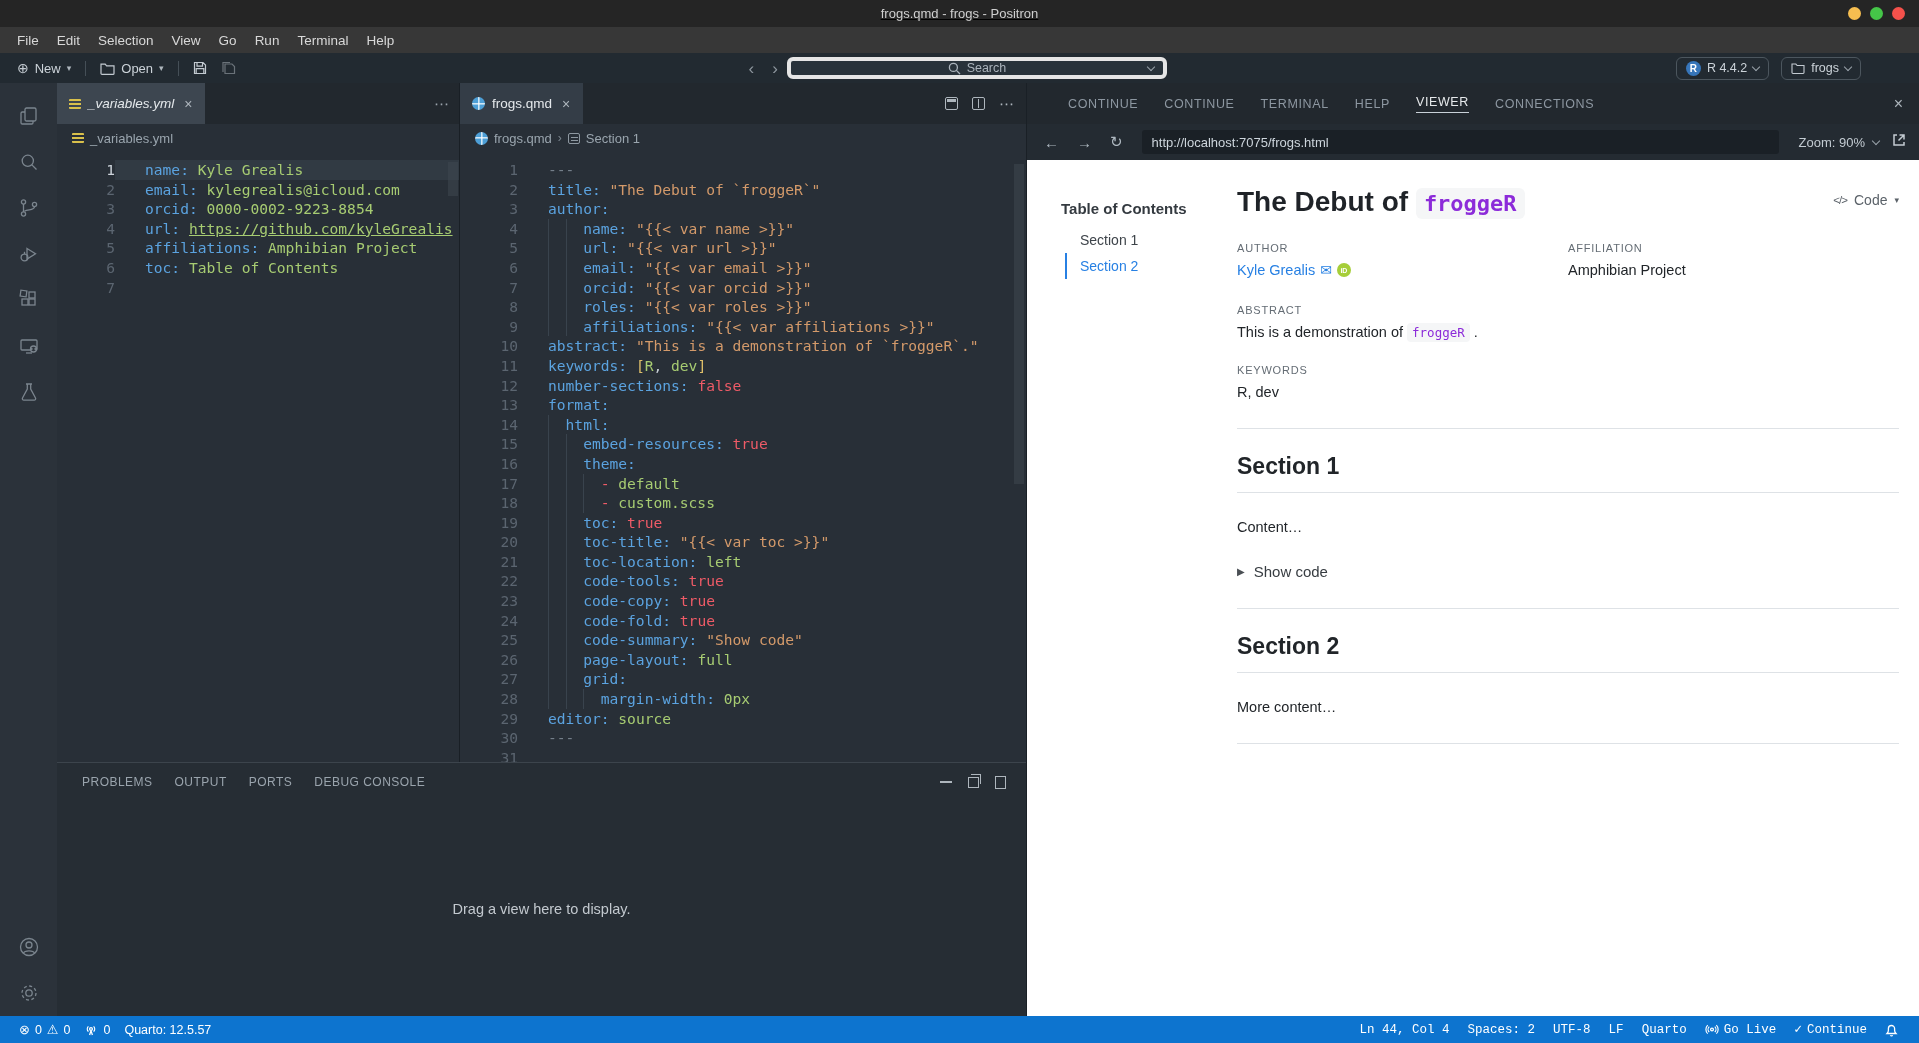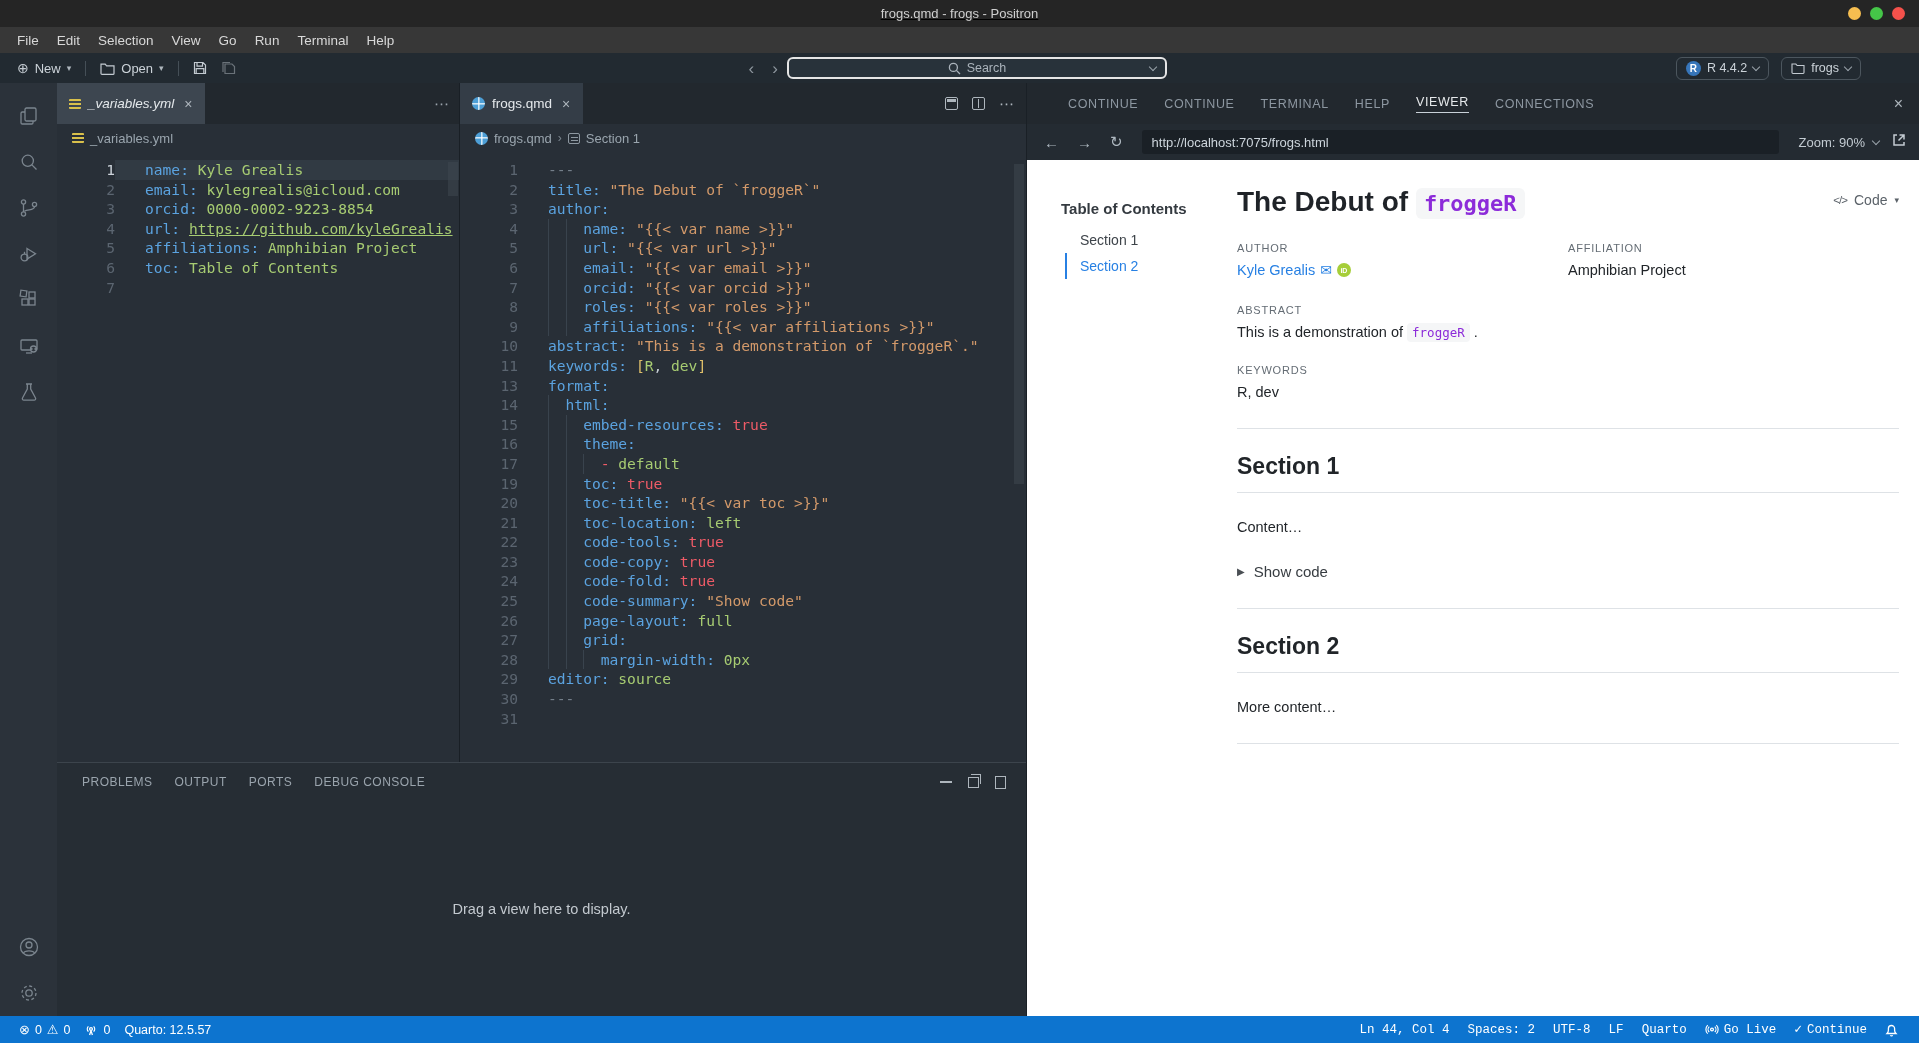--- a/index.html
+++ b/index.html
@@ -20,21 +20,21 @@
   
   .toolbar { height:30px; background:#222a31; display:flex; align-items:center; padding:0 58px 0 10px; flex:none; color:#ccd3d9; }
   .tbtn { display:flex; align-items:center; gap:6px; font-size:13px; color:#ccd3d9; padding:2px 7px; border-radius:4px; }
   .tb-ic { font-size:14px; line-height:1; color:#c3cad1; }
   .caret { font-size:9px; color:#aeb6bd; }
   .tb-sep { width:1px; height:15px; background:#454f57; margin:0 7px; }
   .svg-ic { display:inline-flex; }
   .dim { opacity:.45; }
   .flex1 { flex:1; }
   .histbtn { font-size:17px; color:#8e979f; padding:0 9px; line-height:1; }
-  .searchbox { width:380px; height:22px; border:2px solid #e5e5e5; background:#28323a; border-radius:6px;
+  .searchbox { width:380px; height:22px; border:4px solid #e5e5e5; background:#28323a; border-radius:6px;
                display:flex; align-items:center; justify-content:center; position:relative; color:#aab3bb; font-size:12.5px; gap:6px; }
   .searchbox .chv { position:absolute; right:9px; }
   .chv { width:6px; height:6px; border-right:1.4px solid #9aa3ab; border-bottom:1.4px solid #9aa3ab;
          transform:rotate(45deg); display:inline-block; margin-top:-3px; }
   .pill { height:23px; border:1px solid #4c565e; border-radius:6px; display:flex; align-items:center;
           gap:6px; padding:0 9px; font-size:12.5px; color:#ccd3d9; margin-left:12px; }
   .rlogo { width:15px; height:15px; border-radius:50%; background:#3776ba; color:#fff; font-weight:bold;
            font-size:10px; display:flex; align-items:center; justify-content:center; }
 
   
@@ -371,25 +371,27 @@
               <div class="cl"><span class="ln">2</span><span class="lc"><span class="tk-k">title:</span><span class="tk-t"> </span><span class="tk-s">"The Debut of `froggeR`"</span></span></div>
               <div class="cl"><span class="ln">3</span><span class="lc"><span class="tk-k">author:</span></span></div>
               <div class="cl"><span class="ln">4</span><span class="lc"><span class="tk-w">    </span><span class="tk-k">name:</span><span class="tk-t"> </span><span class="tk-s">"{{&lt; var name &gt;}}"</span></span></div>
               <div class="cl"><span class="ln">5</span><span class="lc"><span class="tk-w">    </span><span class="tk-k">url:</span><span class="tk-t"> </span><span class="tk-s">"{{&lt; var url &gt;}}"</span></span></div>
               <div class="cl"><span class="ln">6</span><span class="lc"><span class="tk-w">    </span><span class="tk-k">email:</span><span class="tk-t"> </span><span class="tk-s">"{{&lt; var email &gt;}}"</span></span></div>
               <div class="cl"><span class="ln">7</span><span class="lc"><span class="tk-w">    </span><span class="tk-k">orcid:</span><span class="tk-t"> </span><span class="tk-s">"{{&lt; var orcid &gt;}}"</span></span></div>
               <div class="cl"><span class="ln">8</span><span class="lc"><span class="tk-w">    </span><span class="tk-k">roles:</span><span class="tk-t"> </span><span class="tk-s">"{{&lt; var roles &gt;}}"</span></span></div>
               <div class="cl"><span class="ln">9</span><span class="lc"><span class="tk-w">    </span><span class="tk-k">affiliations:</span><span class="tk-t"> </span><span class="tk-s">"{{&lt; var affiliations &gt;}}"</span></span></div>
               <div class="cl"><span class="ln">10</span><span class="lc"><span class="tk-k">abstract:</span><span class="tk-t"> </span><span class="tk-s">"This is a demonstration of `froggeR`."</span></span></div>
               <div class="cl"><span class="ln">11</span><span class="lc"><span class="tk-k">keywords:</span><span class="tk-t"> </span><span class="tk-y">[</span><span class="tk-v">R</span><span class="tk-t">, </span><span class="tk-v">dev</span><span class="tk-y">]</span></span></div>
+              <div class="cl"><span class="ln">12</span><span class="lc"><span class="tk-k">number-sections:</span><span class="tk-t"> </span><span class="tk-b">false</span></span></div>
               <div class="cl"><span class="ln">13</span><span class="lc"><span class="tk-k">format:</span></span></div>
               <div class="cl"><span class="ln">14</span><span class="lc"><span class="tk-w">  </span><span class="tk-k">html:</span></span></div>
               <div class="cl"><span class="ln">15</span><span class="lc"><span class="tk-w">    </span><span class="tk-k">embed-resources:</span><span class="tk-t"> </span><span class="tk-b">true</span></span></div>
               <div class="cl"><span class="ln">16</span><span class="lc"><span class="tk-w">    </span><span class="tk-k">theme:</span></span></div>
               <div class="cl"><span class="ln">17</span><span class="lc"><span class="tk-w">      </span><span class="tk-b">- </span><span class="tk-v">default</span></span></div>
+              <div class="cl"><span class="ln">18</span><span class="lc"><span class="tk-w">      </span><span class="tk-b">- </span><span class="tk-v">custom.scss</span></span></div>
               <div class="cl"><span class="ln">19</span><span class="lc"><span class="tk-w">    </span><span class="tk-k">toc:</span><span class="tk-t"> </span><span class="tk-b">true</span></span></div>
               <div class="cl"><span class="ln">20</span><span class="lc"><span class="tk-w">    </span><span class="tk-k">toc-title:</span><span class="tk-t"> </span><span class="tk-s">"{{&lt; var toc &gt;}}"</span></span></div>
               <div class="cl"><span class="ln">21</span><span class="lc"><span class="tk-w">    </span><span class="tk-k">toc-location:</span><span class="tk-t"> </span><span class="tk-v">left</span></span></div>
               <div class="cl"><span class="ln">22</span><span class="lc"><span class="tk-w">    </span><span class="tk-k">code-tools:</span><span class="tk-t"> </span><span class="tk-b">true</span></span></div>
               <div class="cl"><span class="ln">23</span><span class="lc"><span class="tk-w">    </span><span class="tk-k">code-copy:</span><span class="tk-t"> </span><span class="tk-b">true</span></span></div>
               <div class="cl"><span class="ln">24</span><span class="lc"><span class="tk-w">    </span><span class="tk-k">code-fold:</span><span class="tk-t"> </span><span class="tk-b">true</span></span></div>
               <div class="cl"><span class="ln">25</span><span class="lc"><span class="tk-w">    </span><span class="tk-k">code-summary:</span><span class="tk-t"> </span><span class="tk-s">"Show code"</span></span></div>
               <div class="cl"><span class="ln">26</span><span class="lc"><span class="tk-w">    </span><span class="tk-k">page-layout:</span><span class="tk-t"> </span><span class="tk-v">full</span></span></div>
               <div class="cl"><span class="ln">27</span><span class="lc"><span class="tk-w">    </span><span class="tk-k">grid:</span></span></div>
               <div class="cl"><span class="ln">28</span><span class="lc"><span class="tk-w">      </span><span class="tk-k">margin-width:</span><span class="tk-t"> </span><span class="tk-v">0px</span></span></div>

